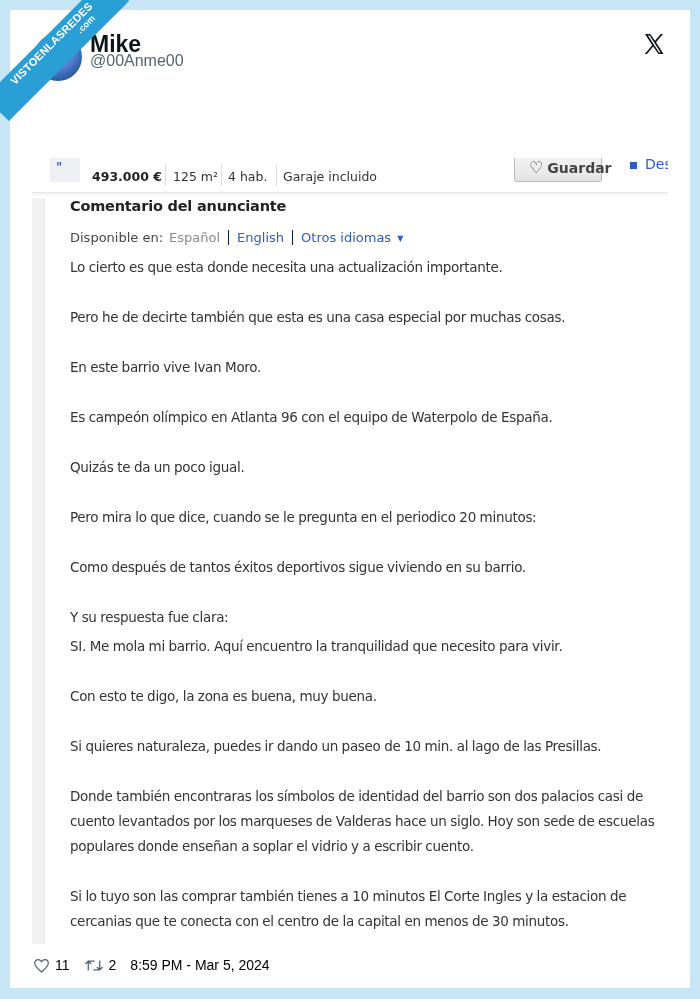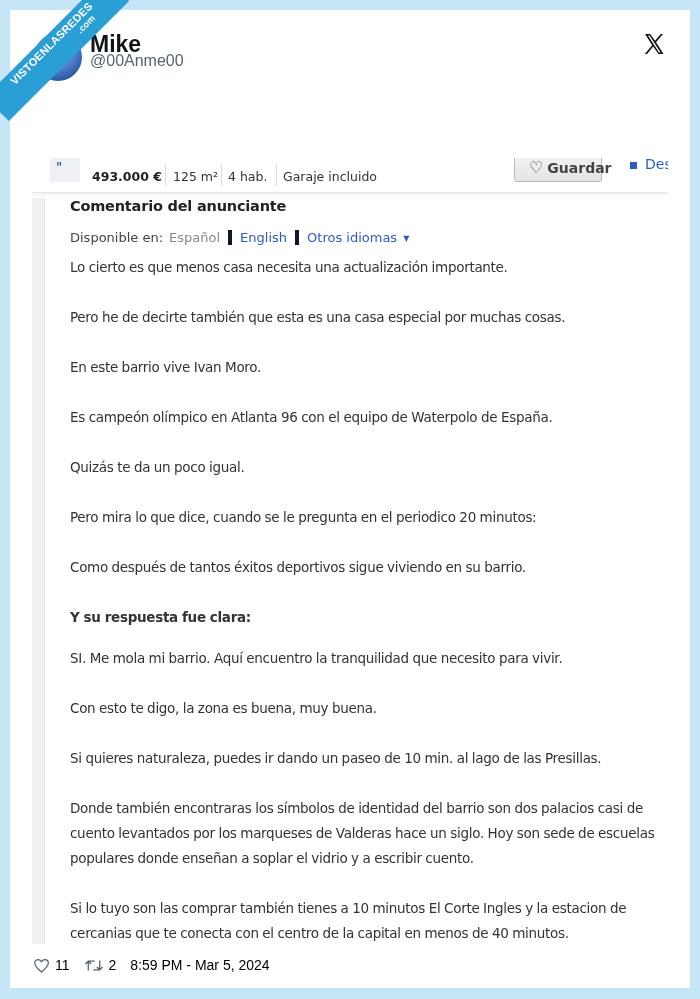--- a/index.html
+++ b/index.html
@@ -63,27 +63,27 @@
   }
   .desc-link .sq { display:inline-block; width:7px; height:7px; background:#2c5cc5; margin-right:8px; vertical-align: middle; }
   .sidebar-strip {
     position: absolute; left: 0; top: 40px; width: 12px; height: 746px; background: #f1f1f1;
     border-right: 1px solid #e8e8e8;
   }
   .content { position: absolute; left: 38px; top: 40px; width: 590px; }
   .section-title { font-size: 14.5px; font-weight: bold; color: #222; margin: 0 0 12px 0; letter-spacing: -0.2px; }
   .langs { font-size: 13px; color: #444; height: 22px; display: flex; align-items: center; margin-bottom: 7px; }
   .langs .label { margin-right: 6px; }
-  .langs .lang { padding: 0 8px; color: #8a8a8a; border-right: 4px solid #0f172a; }
+  .langs .lang { padding: 0 8px; color: #8a8a8a; border-right: 1px solid #0f172a; }
   .langs .lang.first { padding-left: 0; }
   .langs .lang.link { color: #2c5cc5; }
   .langs .lang.last { border-right: none; }
   .langs .caret { font-size: 8px; color: #2c5cc5; margin-left: 6px; vertical-align: middle; }
   .para { font-size: 13.5px; color: #333; line-height: 25px; margin: 0 0 25px 0; letter-spacing: -0.3px; word-spacing: -0.3px; }
-  .para.tight { margin-bottom: 16px; font-weight: bold; }
+  .para.tight { margin-bottom: 4px; }
   .footer {
     position: absolute; left: 23px; top: 947px; font-size: 14px; color: #000000; display: flex; align-items: center;
   }
   .footer .icon { display: inline-block; margin-right: 5px; }
   .footer .count { margin-right: 14px; }
 </style>
 </head>
 <body>
 
 <div class="card">
@@ -127,33 +127,33 @@
 
     <div class="content">
       <div class="section-title">Comentario del anunciante</div>
       <div class="langs">
         <span class="label">Disponible en:</span>
         <span class="lang first">Español</span>
         <span class="lang link">English</span>
         <span class="lang link last"><span>Otros idiomas</span><span class="caret">▼</span></span>
       </div>
 
-      <p class="para">Lo cierto es que menos casa necesita una actualización importante.</p>
+      <p class="para">Lo cierto es que esta donde necesita una actualización importante.</p>
       <p class="para">Pero he de decirte también que esta es una casa especial por muchas cosas.</p>
       <p class="para">En este barrio vive Ivan Moro.</p>
       <p class="para">Es campeón olímpico en Atlanta 96 con el equipo de Waterpolo de España.</p>
       <p class="para">Quizás te da un poco igual.</p>
       <p class="para">Pero mira lo que dice, cuando se le pregunta en el periodico 20 minutos:</p>
       <p class="para">Como después de tantos éxitos deportivos sigue viviendo en su barrio.</p>
       <p class="para tight">Y su respuesta fue clara:</p>
       <p class="para">SI. Me mola mi barrio. Aquí encuentro la tranquilidad que necesito para vivir.</p>
       <p class="para">Con esto te digo, la zona es buena, muy buena.</p>
       <p class="para">Si quieres naturaleza, puedes ir dando un paseo de 10 min. al lago de las Presillas.</p>
       <p class="para">Donde también encontraras los símbolos de identidad del barrio son dos palacios casi de cuento levantados por los marqueses de Valderas hace un siglo. Hoy son sede de escuelas populares donde enseñan a soplar el vidrio y a escribir cuento.</p>
-      <p class="para">Si lo tuyo son las comprar también tienes a 10 minutos El Corte Ingles y la estacion de cercanias que te conecta con el centro de la capital en menos de 40 minutos.</p>
+      <p class="para">Si lo tuyo son las comprar también tienes a 10 minutos El Corte Ingles y la estacion de cercanias que te conecta con el centro de la capital en menos de 30 minutos.</p>
     </div>
   </div>
 
   <div class="footer">
     <svg class="icon" width="17" height="15" viewBox="0 0 24 22">
       <path d="M12 20.5 C5 15 2 11.5 2 7.5 C2 4.5 4.3 2.3 7 2.3 C9 2.3 10.8 3.5 12 5.3 C13.2 3.5 15 2.3 17 2.3 C19.7 2.3 22 4.5 22 7.5 C22 11.5 19 15 12 20.5 Z" fill="none" stroke="#536471" stroke-width="1.8"></path>
     </svg>
     <span class="count">11</span>
     <svg class="icon" width="20" height="15" viewBox="0 0 28 20">
       <path d="M6 17 V4 M2 8 L6 4 L10 8 M6 4 H15" fill="none" stroke="#536471" stroke-width="1.8"></path>

